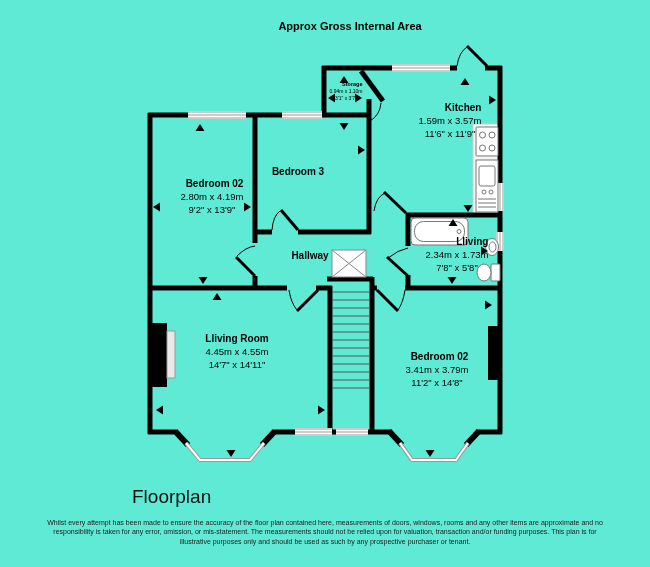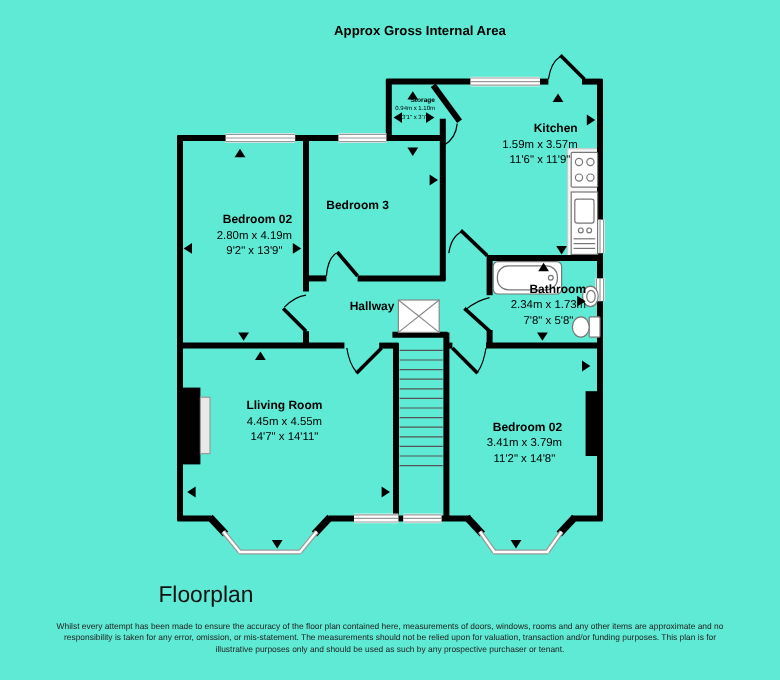--- a/index.html
+++ b/index.html
@@ -324,21 +324,21 @@
 
   <div class="room-label" style="left:298px;top:165px">
     <div class="room-name">Bedroom 3</div>
   </div>
 
   <div class="room-label" style="left:310px;top:249px">
     <div class="room-name">Hallway</div>
   </div>
 
   <div class="room-label" style="left:457px;top:235px">
-    <div class="room-name">Bathroom</div>
+    <div class="room-name">Lliving</div>
     <div class="room-dim">2.34m x 1.73m</div>
     <div class="room-dim">7'8" x 5'8"</div>
   </div>
 
   <div class="room-label" style="left:237px;top:332px">
     <div class="room-name">Lliving Room</div>
     <div class="room-dim">4.45m x 4.55m</div>
     <div class="room-dim">14'7" x 14'11"</div>
   </div>
 

